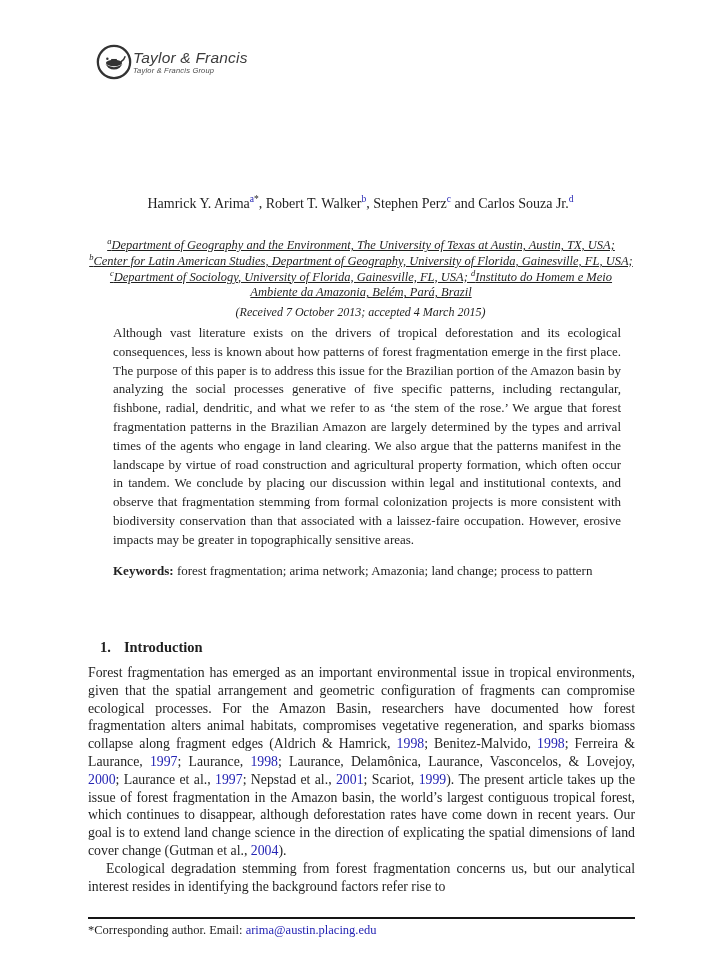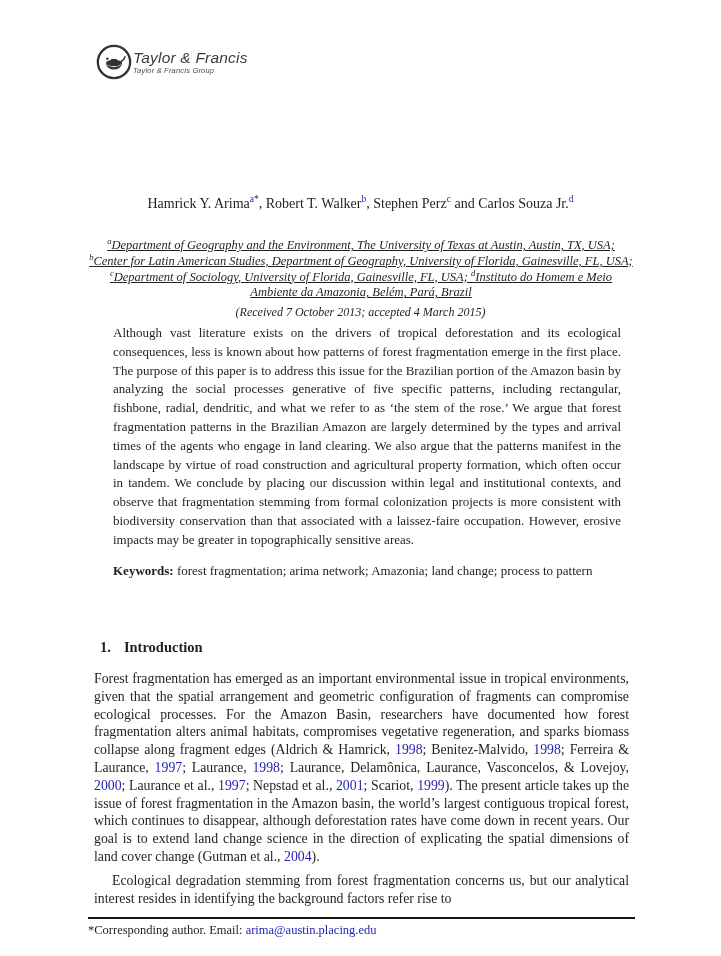--- a/index.html
+++ b/index.html
@@ -62,21 +62,21 @@
   
   .sec{
     position:absolute;top:639px;left:100px;margin:0;
     font-size:14.5px;font-weight:bold;
   }
   .sec-t{margin-left:13px;}
   .bodytext{
     position:absolute;top:664px;left:88px;width:547px;height:250px;overflow:hidden;
     font-size:13.8px;line-height:17.8px;
   }
-  .para{margin:6px;text-align:justify;}
+  .para{margin:0;text-align:justify;}
   .para.indent{text-indent:18px;}
 
   
   .foot{position:absolute;top:917px;left:88px;width:547px;background:var(--page_bg);}
   .foot-rule{border-top:2px solid #151515;width:100%;height:0;}
   .foot-text{margin:4px 0 0 0;font-size:12.5px;}
 </style>
 </head>
 <body>
 

